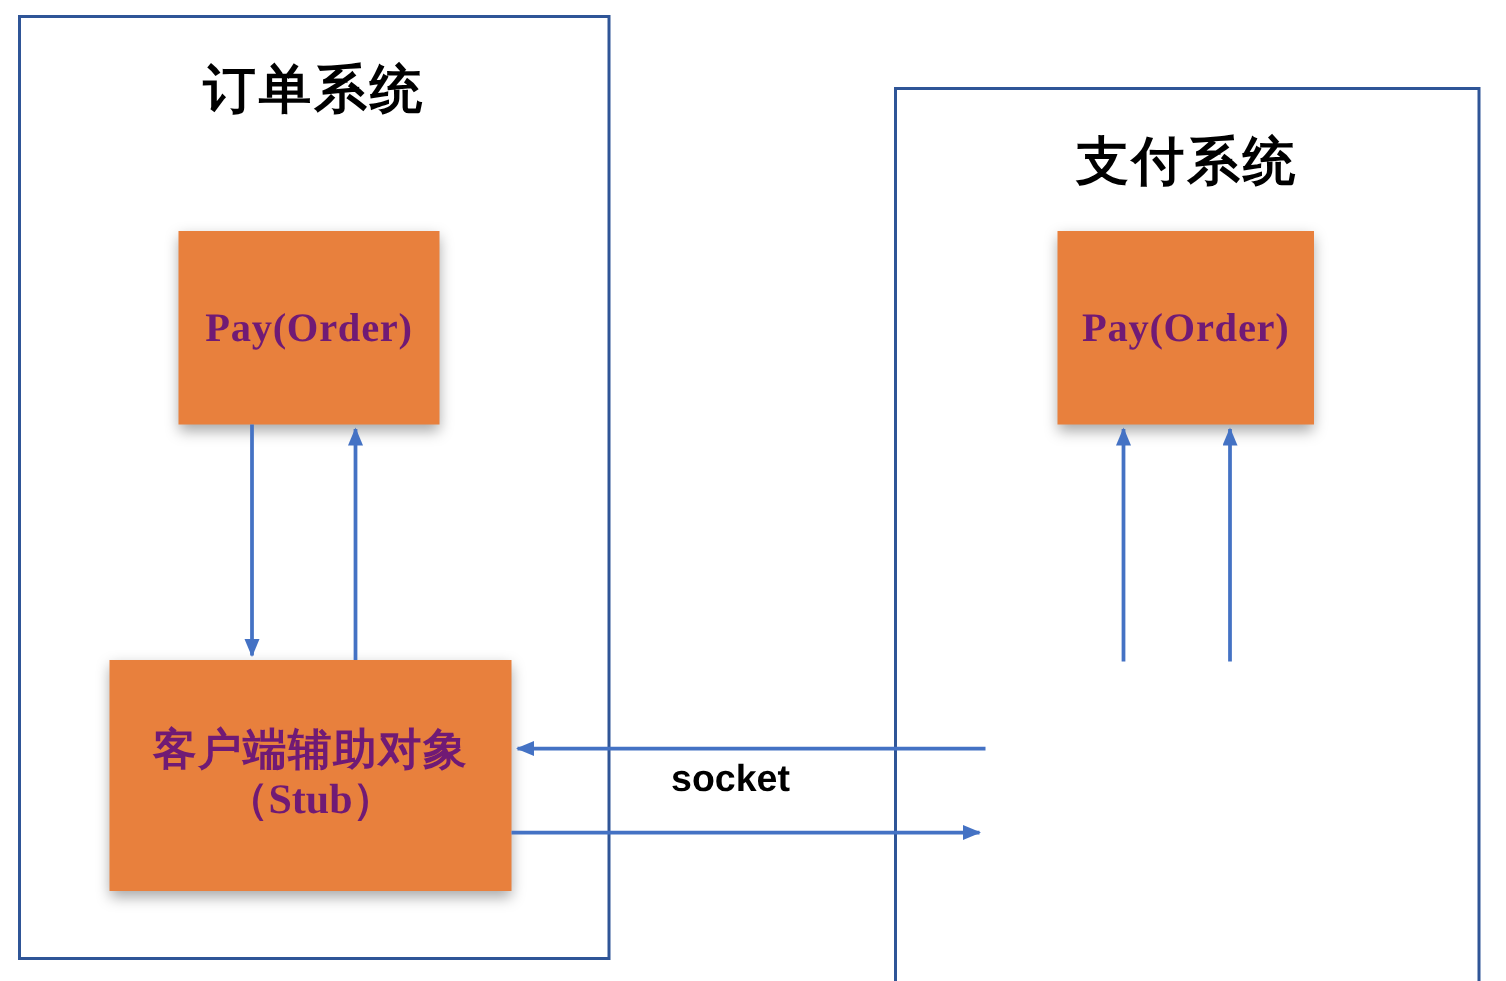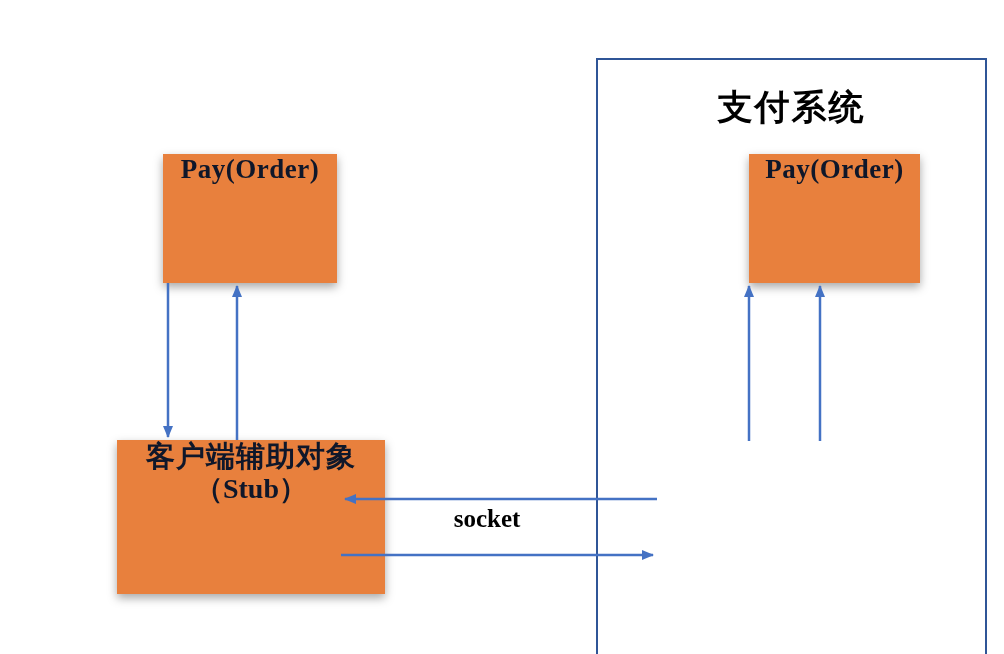--- a/index.html
+++ b/index.html
@@ -35,30 +35,29 @@
     text-align: center;
     font-size: 35px;
     font-weight: bold;
     color: #000000;
     letter-spacing: 2px;
   }
   
   .obox {
     position: absolute;
     background: #E8803D;
-    color: #0f172a;
+    color: #701a75;
     font-weight: bold;
     display: flex;
     flex-direction: column;
     align-items: center;
-    justify-content: flex-start;
+    justify-content: center;
     text-align: center;
     box-shadow: 0 4px 9px rgba(0,0,0,0.35);
     z-index: 2;
-    margin-left: 44px;
   }
   .pay-box {
     font-family: "Liberation Serif", serif;
     font-size: 27px;
     letter-spacing: 0.5px;
   }
   .pay-box-left  { left: 119px; top: 154px; width: 174px; height: 129px; }
   .pay-box-right { left: 705px; top: 154px; width: 171px; height: 129px; }
   .helper-box-left  { left: 73px;  top: 440px; width: 268px; height: 154px; }
   .helper-box-right { left: 657px; top: 441px; width: 270px; height: 155px; }
@@ -76,21 +75,20 @@
   .socket-label {
     position: absolute;
     left: 417px;
     top: 505px;
     width: 140px;
     text-align: center;
     font-size: 25px;
     font-weight: bold;
     color: #000000;
     z-index: 6;
-    font-family: Liberation Serif, serif;
   }
   
   .arrow-layer {
     position: absolute;
     left: 0;
     top: 0;
     width: 1004px;
     height: 654px;
     z-index: 5;
     pointer-events: none;
@@ -99,20 +97,23 @@
     stroke: #4472C4;
     stroke-width: 2.5;
   }
   .arrow-layer .arrow-head { fill: #4472C4; }
 </style>
 </head>
 <body>
 
 <div class="canvas">
 
+  <section class="panel panel-left">
+    <h2 class="panel-title">订单系统</h2>
+  </section>
 
   <section class="panel panel-right">
     <h2 class="panel-title">支付系统</h2>
   </section>
 
   <div class="obox pay-box pay-box-left">
     <span>Pay(Order)</span>
   </div>
 
   <div class="obox pay-box pay-box-right">

